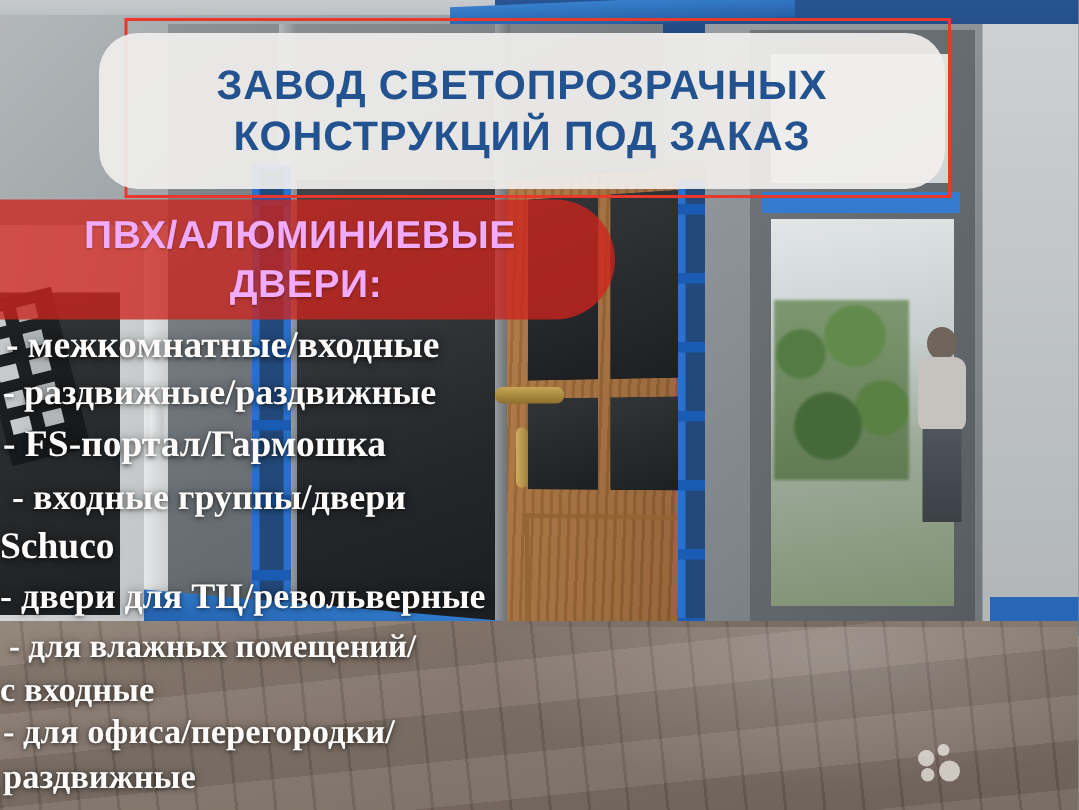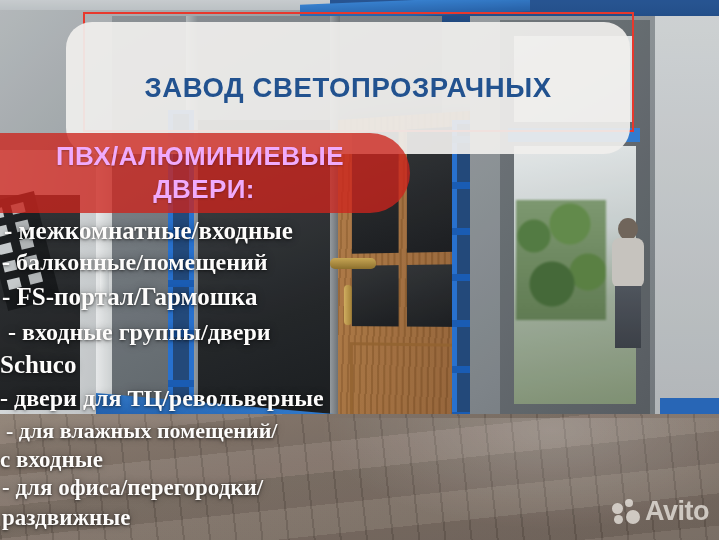--- a/index.html
+++ b/index.html
@@ -117,21 +117,21 @@
   .filmstrip b{position:absolute;left:28px;width:13px;height:10px;background:#b9bcbe;}
 
   
   .haze{position:absolute;inset:0;background:rgba(130,135,140,.10);}
 
   
   .red-outline{position:absolute;left:83px;top:12px;width:551px;height:120px;
     border:2px solid #e8382c;box-sizing:border-box;}
 
   
-  .headline-box{position:absolute;left:66px;top:22px;width:564px;height:132px;
+  .headline-box{position:absolute;left:66px;top:22px;width:564px;height:104px;
     background:rgba(240,238,236,.93);border-radius:26px;
     display:flex;flex-direction:column;align-items:center;justify-content:center;}
   .headline-line{color:#22528f;font-weight:bold;font-size:27.5px;letter-spacing:.6px;
     line-height:34px;white-space:nowrap;}
 
   
   .red-banner{position:absolute;left:-10px;top:133px;width:420px;height:80px;
     background:rgba(205,36,28,.78);border-radius:0 42px 42px 0;
     display:flex;flex-direction:column;align-items:center;justify-content:center;}
   .banner-line{color:#f0abfc;font-weight:bold;font-size:26px;line-height:33px;
@@ -237,43 +237,43 @@
         <b style="top:80px"></b>
     </div>
 
     <div class="haze"></div>
   </div>
 
   <div class="red-outline"></div>
 
   <div class="headline-box">
     <div class="headline-line">ЗАВОД СВЕТОПРОЗРАЧНЫХ</div>
+    <div class="headline-line">КОНСТРУКЦИЙ ПОД ЗАКАЗ</div>
   </div>
 
   <div class="red-banner">
     <div class="banner-line">ПВХ/АЛЮМИНИЕВЫЕ</div>
     <div class="banner-line second">ДВЕРИ:</div>
   </div>
 
   <div class="bullets">
       <div class="bullet" style="position: absolute; left: 4px; top: 0px; font-size: 25px;">- межкомнатные/входные</div>
-      <div class="bullet" style="position: absolute; left: 2px; top: 32px; font-size: 24px;">- балконные/помещений</div>
+      <div class="bullet" style="position: absolute; left: 2px; top: 32px; font-size: 24px;">- раздвижные/раздвижные</div>
       <div class="bullet" style="position: absolute; left: 2px; top: 66px; font-size: 25px;">- FS-портал/Гармошка</div>
       <div class="bullet" style="position: absolute; left: 8px; top: 102px; font-size: 24px;">- входные группы/двери</div>
       <div class="bullet" style="position: absolute; left: 0px; top: 134px; font-size: 25px;">Schuco</div>
       <div class="bullet" style="position: absolute; left: 0px; top: 168px; font-size: 24px;">- двери для ТЦ/револьверные</div>
       <div class="bullet" style="position: absolute; left: 6px; top: 202px; font-size: 22px;">- для влажных помещений/</div>
       <div class="bullet" style="position: absolute; left: 0px; top: 230px; font-size: 23px;">с входные</div>
       <div class="bullet" style="position: absolute; left: 2px; top: 258px; font-size: 23px;">- для офиса/перегородки/</div>
       <div class="bullet" style="position: absolute; left: 2px; top: 288px; font-size: 23px;">раздвижные</div>
     </div>
 
   <div class="avito">
     <div class="avito-dots">
       <s style="left:0;top:4px;width:11px;height:11px;"></s>
       <s style="left:13px;top:0;width:8px;height:8px;"></s>
       <s style="left:2px;top:16px;width:9px;height:9px;"></s>
       <s style="left:14px;top:11px;width:14px;height:14px;"></s>
     </div>
-    <div class="avito-text">Avito</div>
   </div>
 
 </div>
 
 </body></html>

